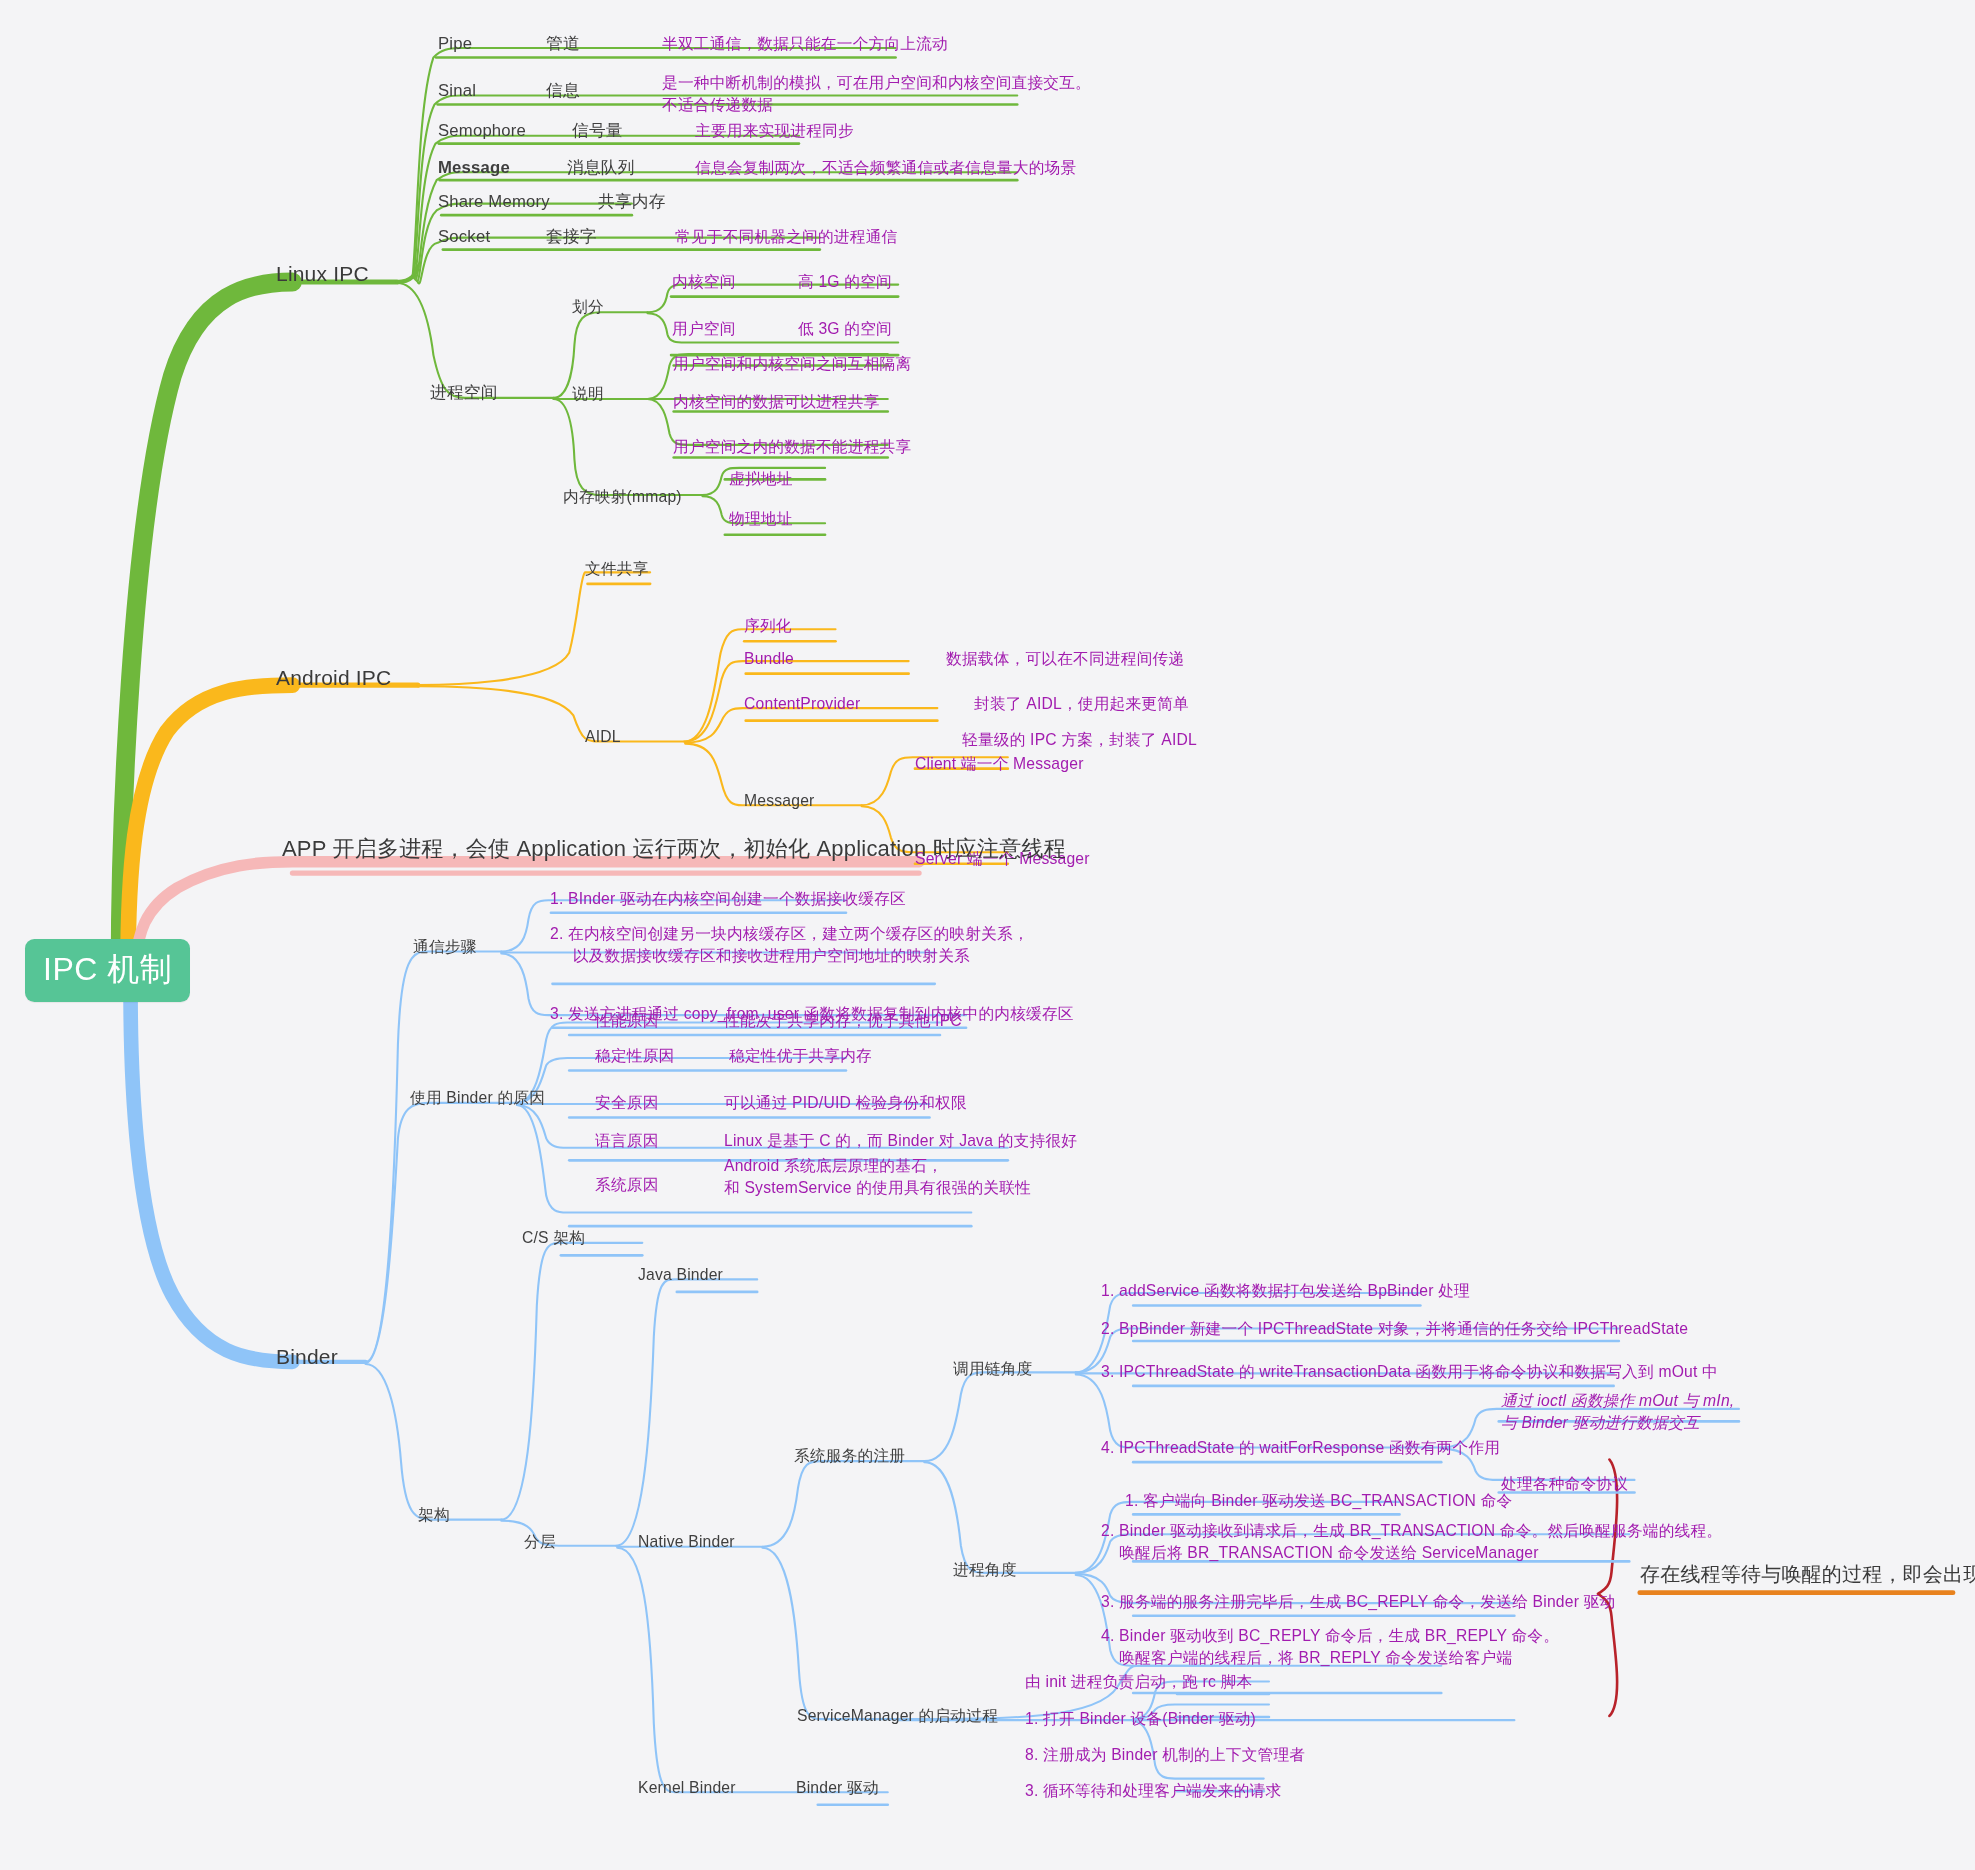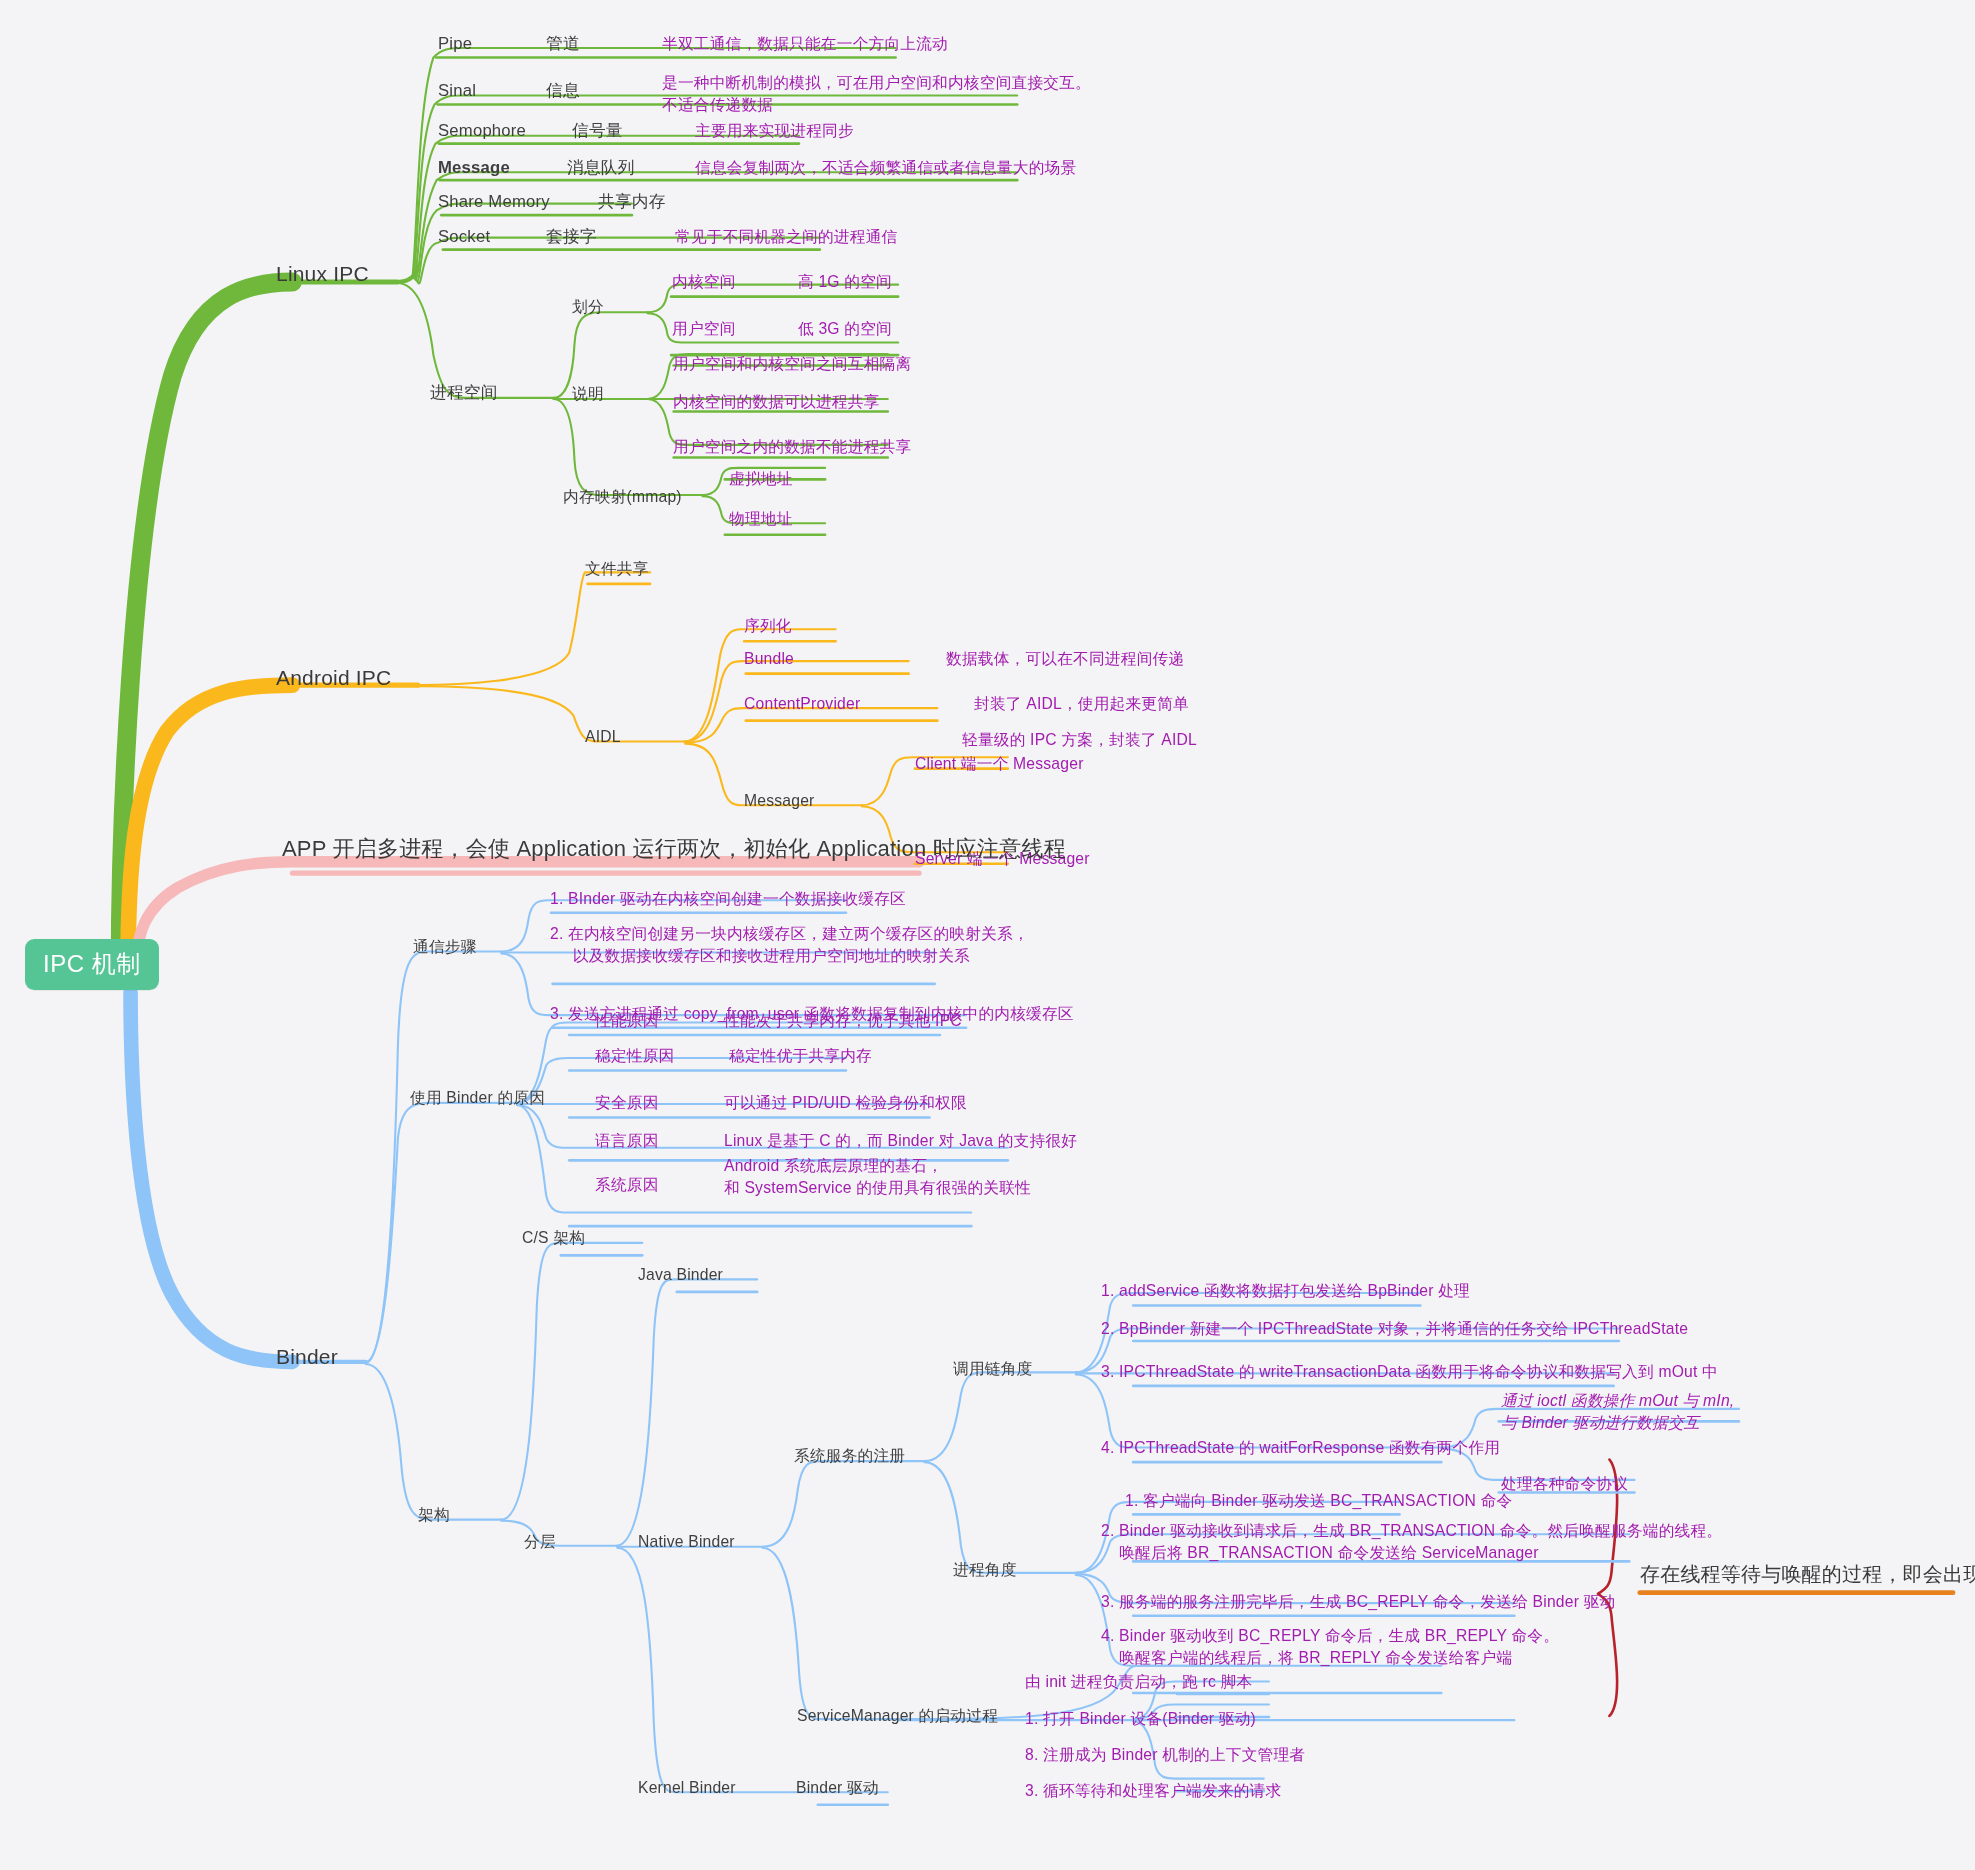--- a/index.html
+++ b/index.html
@@ -29,21 +29,21 @@
     color:#3c3c3c;
     letter-spacing:0.2px;
   }
   
   .root{
     position:absolute;
     background:#56c596;
     color:#ffffff;
     border-radius:9.4px;
     padding:9.4px 18px;
-    font-size:24px;
+    font-size:32px;
     letter-spacing:0.5px;
     box-shadow:0 0.5px 1px rgba(0,0,0,.06);
     z-index:5;
   }
   .lvl1{ font-size:21px; color:#3a3a3a; }
   .lvl2{ font-size:16.7px; color:#3f3f3f; }
   .lvl3{ font-size:15.7px; color:#3f3f3f; }
   .leaf{ font-size:15.7px; color:#a21caf; }
   .note-pink{ font-size:22px; color:#3a3a3a; }
   .note-orange{ font-size:20px; color:#3a3a3a; }

